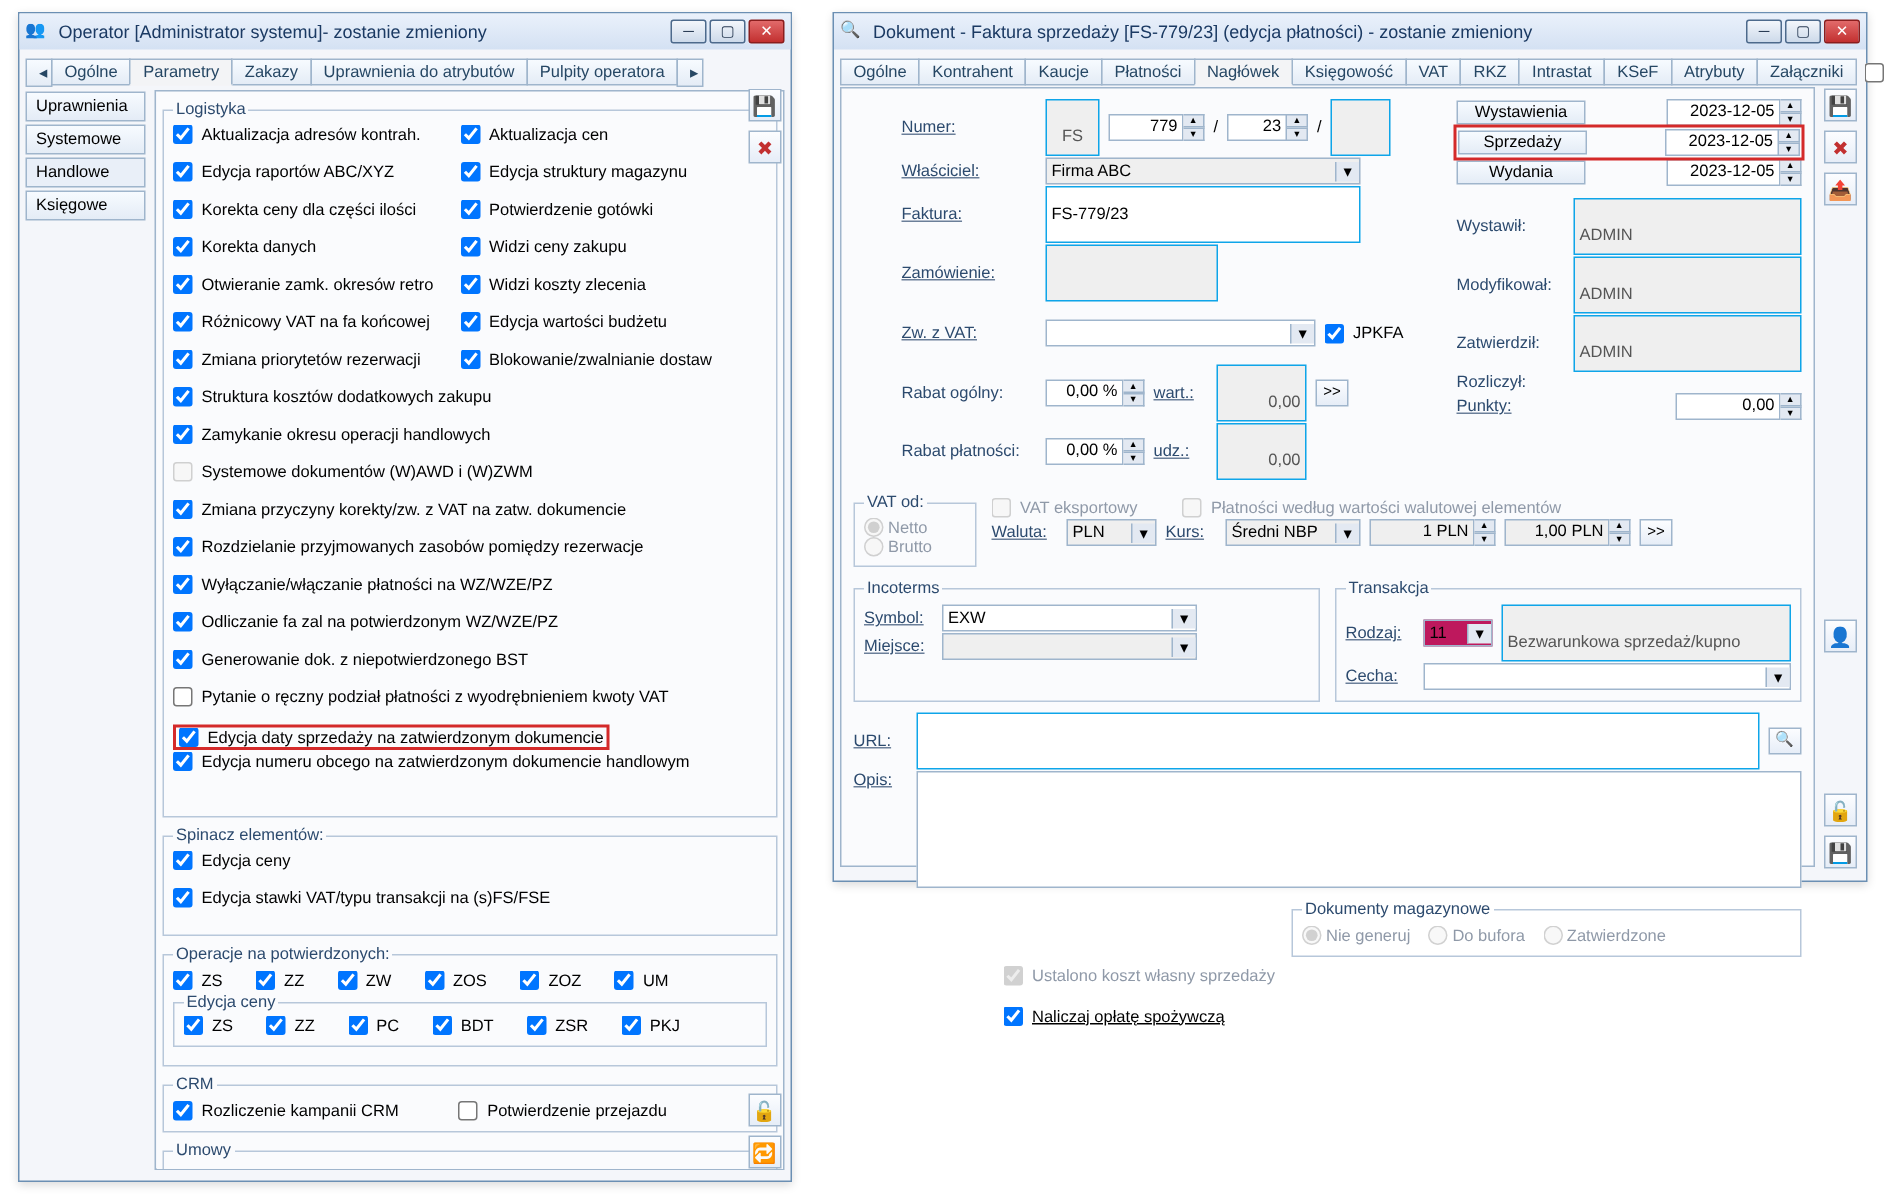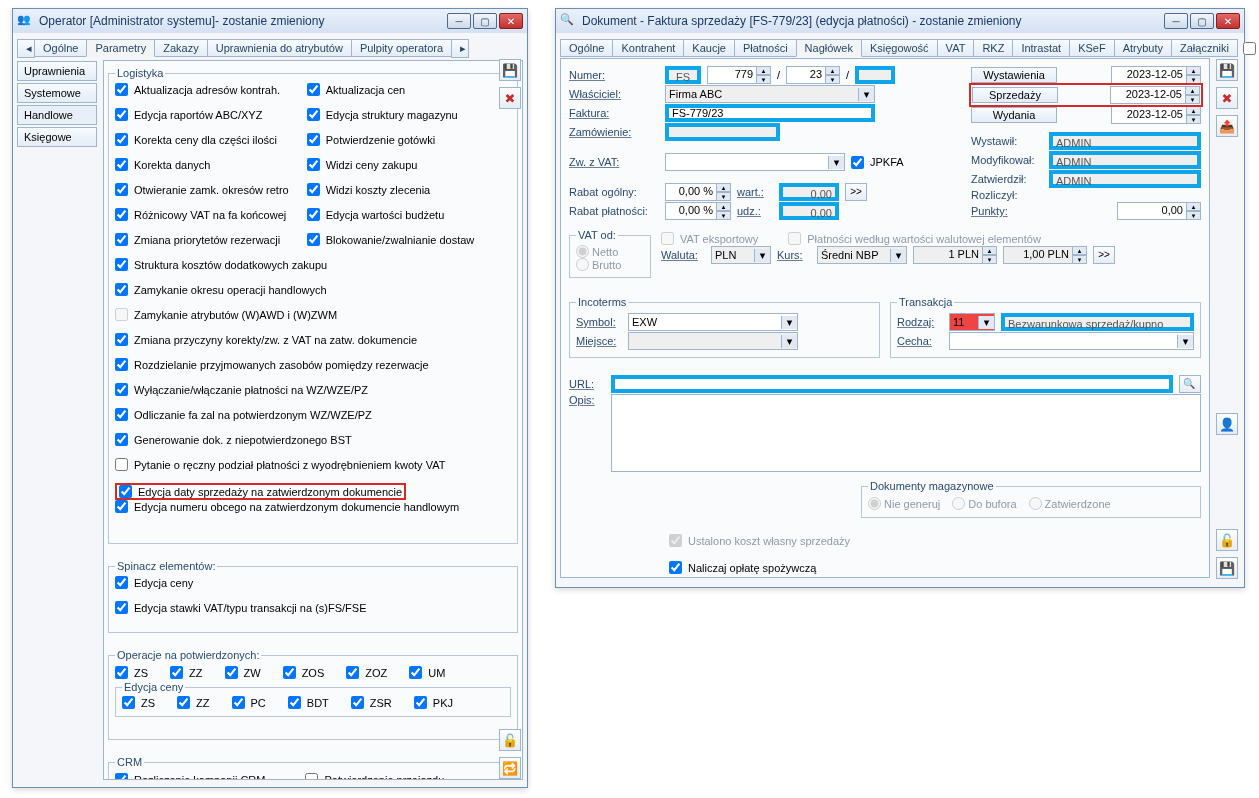--- a/index.html
+++ b/index.html
@@ -13,33 +13,33 @@
 .winbtn.close { background: linear-gradient(#e26a6a,#c23030); color: #fff; border-color: #8a1e1e; }
 .body { padding: 4px; position: relative; }
 .tabs { display: flex; align-items: center; gap: -1px; height: 22px; }
 .tab { border: 1px solid #9fb5cc; background: linear-gradient(#f7fbff,#e4ecf6); padding: 2px 8px; color: #264764; cursor: pointer; margin-right: -1px; position: relative; }
 .tab.active { background: #f3f4f6; border-bottom-color: #f3f4f6; z-index: 2; }
 .arrowtab { width: 14px; text-align: center; }
 .content { border: 1px solid #9fb5cc; background: #fafbfd; padding: 4px; margin-top: -1px; }
 .sidetabs { width: 80px; display: flex; flex-direction: column; gap: 2px; }
 .sidetab { border: 1px solid #9fb5cc; background: linear-gradient(#f7fbff,#e4ecf6); padding: 3px 6px; cursor: pointer; }
 .sidetab.active { background: #e9eff8; }
-fieldset.group { border: 1px solid #b7c7da; margin: 2px 0 16px; padding: 4px 6px 6px; }
+fieldset.group { border: 1px solid #b7c7da; margin: 2px 0 6px; padding: 4px 6px 6px; }
 fieldset.group > legend { color: #2c4a6e; padding: 0 2px; }
 .row { display: flex; align-items: center; gap: 6px; margin: 1px 0; }
 .chk { display: flex; align-items: center; gap: 6px; }
 .chk input { margin: 0; }
 .hl-red { border: 2px solid #d42a2a; padding: 0 2px; }
 .iconcol { position: absolute; top: 26px; right: 4px; width: 26px; display: flex; flex-direction: column; gap: 6px; align-items: center; }
 .iconbtn { width: 22px; height: 22px; border: 1px solid #9fb5cc; background: linear-gradient(#fcfdff,#e6edf7); display: flex; align-items: center; justify-content: center; font-size: 13px; cursor: pointer; }
 .iconbtn.red { color: #c23030; }
 .iconbtn.blue { color: #1b61c4; }
 .formlbl { color: #2c4a6e; width: 90px; text-decoration: underline dotted transparent; }
 .formlbl.u { text-decoration: underline; text-decoration-color: #6b7f99; }
-.inp { border: 4px solid #0ea5e9; background: #fff; padding: 1px 3px; height: 18px; }
+.inp { border: 1px solid #0ea5e9; background: #fff; padding: 18px 3px; height: 18px; }
 .inp.ro { background: #efefef; color: #555; }
 .combo { border: 1px solid #9fb5cc; background: #fff; height: 18px; display: flex; align-items: center; }
 .combo span { flex: 1; padding: 0 3px; }
 .combo .dd { width: 16px; text-align: center; background: #e3e9f2; border-left: 1px solid #9fb5cc; cursor: pointer; }
 .spin { display: flex; }
 .spin .val { border: 1px solid #9fb5cc; background: #fff; text-align: right; padding: 1px 3px; height: 18px; }
 .spin .ud { width: 14px; display: flex; flex-direction: column; }
 .spin .ud div { flex: 1; border: 1px solid #9fb5cc; border-left: none; background: #e3e9f2; font-size: 7px; text-align: center; line-height: 7px; cursor: pointer; }
 .btnsm { width: 22px; height: 18px; border: 1px solid #9fb5cc; background: linear-gradient(#fcfdff,#e6edf7); text-align: center; font-size: 10px; cursor: pointer; line-height: 16px; }
 .radio { display: flex; align-items: center; gap: 3px; }
@@ -137,21 +137,21 @@
                 </label><br></div>
             </div>
           <div id="log-long"><label class="chk">
                 <input type="checkbox" checked="" style="">
                 <span>Struktura kosztów dodatkowych zakupu</span>
               </label><br><label class="chk">
                 <input type="checkbox" checked="" style="">
                 <span>Zamykanie okresu operacji handlowych</span>
               </label><br><label class="chk gray">
                 <input type="checkbox" disabled="" style="">
-                <span>Zamykanie atrybutów (W)AWD i (W)ZWM</span>
+                <span>Systemowe dokumentów (W)AWD i (W)ZWM</span>
               </label><br><label class="chk">
                 <input type="checkbox" checked="" style="">
                 <span>Zmiana przyczyny korekty/zw. z VAT na zatw. dokumencie</span>
               </label><br><label class="chk">
                 <input type="checkbox" checked="" style="">
                 <span>Rozdzielanie przyjmowanych zasobów pomiędzy rezerwacje</span>
               </label><br><label class="chk">
                 <input type="checkbox" checked="" style="">
                 <span>Wyłączanie/włączanie płatności na WZ/WZE/PZ</span>
               </label><br><label class="chk">
@@ -299,21 +299,21 @@
       <div class="iconbtn">👤</div>
     </div>
     <div class="iconcol" style="top:auto; bottom:6px;">
       <div class="iconbtn">🔓</div>
       <div class="iconbtn blue">💾</div>
     </div>
 
     <div class="content" style="height:520px; margin-right:30px; padding:6px 8px;">
       <div style="display:flex; gap:18px;">
 
-        <div style="flex:1;">
+        <div style="flex:1;margin-left:32px;">
           <div class="row">
               <span class="formlbl u">Numer:</span>
             <span class="inp ro" style="width:36px;text-align:center;">FS</span>
             <div class="spin">
                 <span class="val" style="width:50px;">779</span>
                 <div class="ud">
                   <div>▴</div>
                   <div>▾</div>
                 </div>
               </div>
@@ -513,21 +513,21 @@
             <div class="combo" style="width:170px;background:#efefef;">
                 <span></span>
                 <div class="dd">▾</div>
               </div>
             </div>
         </fieldset>
         <fieldset class="group" style="flex:1;">
           <legend>Transakcja</legend>
           <div class="row">
               <span class="formlbl u" style="width:46px;">Rodzaj:</span>
-            <div class="combo" style="width:46px;background:#ef4444;">
+            <div class="combo" style="width:46px;background:#be185d;">
                 <span>11</span>
                 <div class="dd">▾</div>
               </div>
             <span class="inp ro" style="flex:1;">Bezwarunkowa sprzedaż/kupno</span>
             </div>
           <div class="row">
               <span class="formlbl u" style="width:46px;">Cecha:</span>
             <div class="combo" style="flex:1;">
                 <span></span>
                 <div class="dd">▾</div>
@@ -564,19 +564,19 @@
                 <span>Zatwierdzone</span>
               </label>
             </div>
         </fieldset>
       </div>
       <label class="chk graytxt" style="margin-left:100px;">
           <input type="checkbox" checked="" disabled="" style="">
           <span>Ustalono koszt własny sprzedaży</span>
         </label>
       <div style="height:14px;"></div>
-      <label class="chk" style="margin-left:100px;">
+      <label class="chk" style="margin-left:100px;text-decoration:underline;">
           <input type="checkbox" checked="" style="">
           <span>Naliczaj opłatę spożywczą</span>
         </label>
     </div>
   </div>
 </div>
 
 </body></html>

